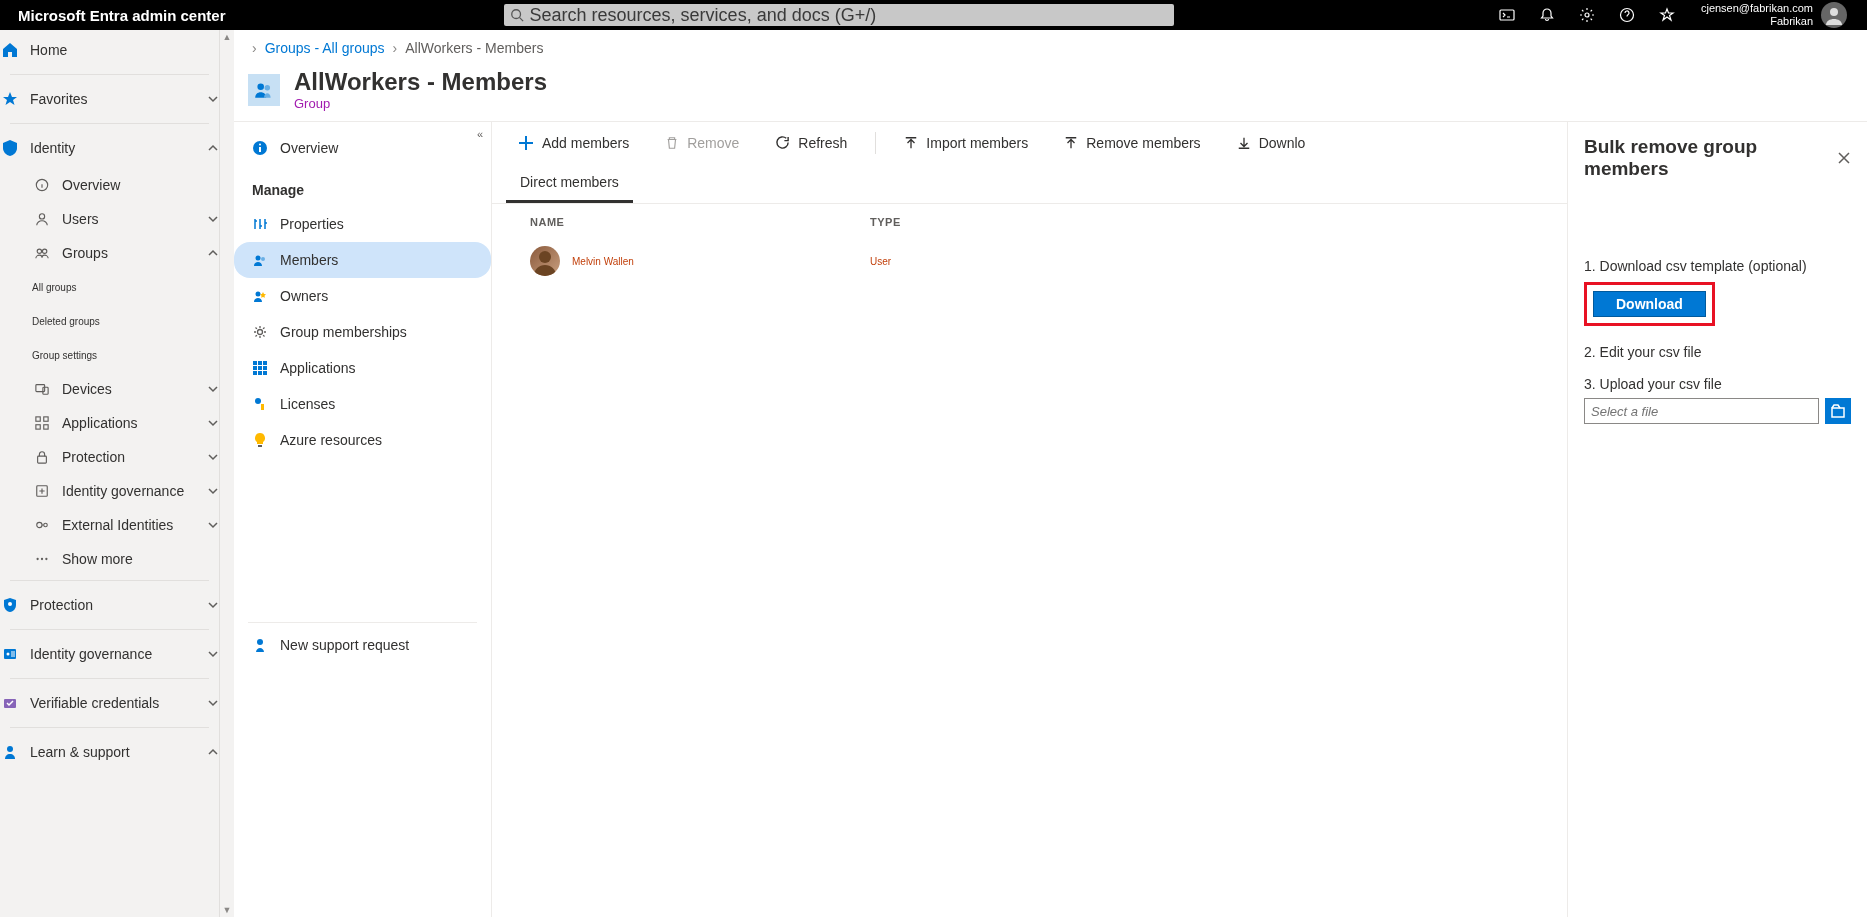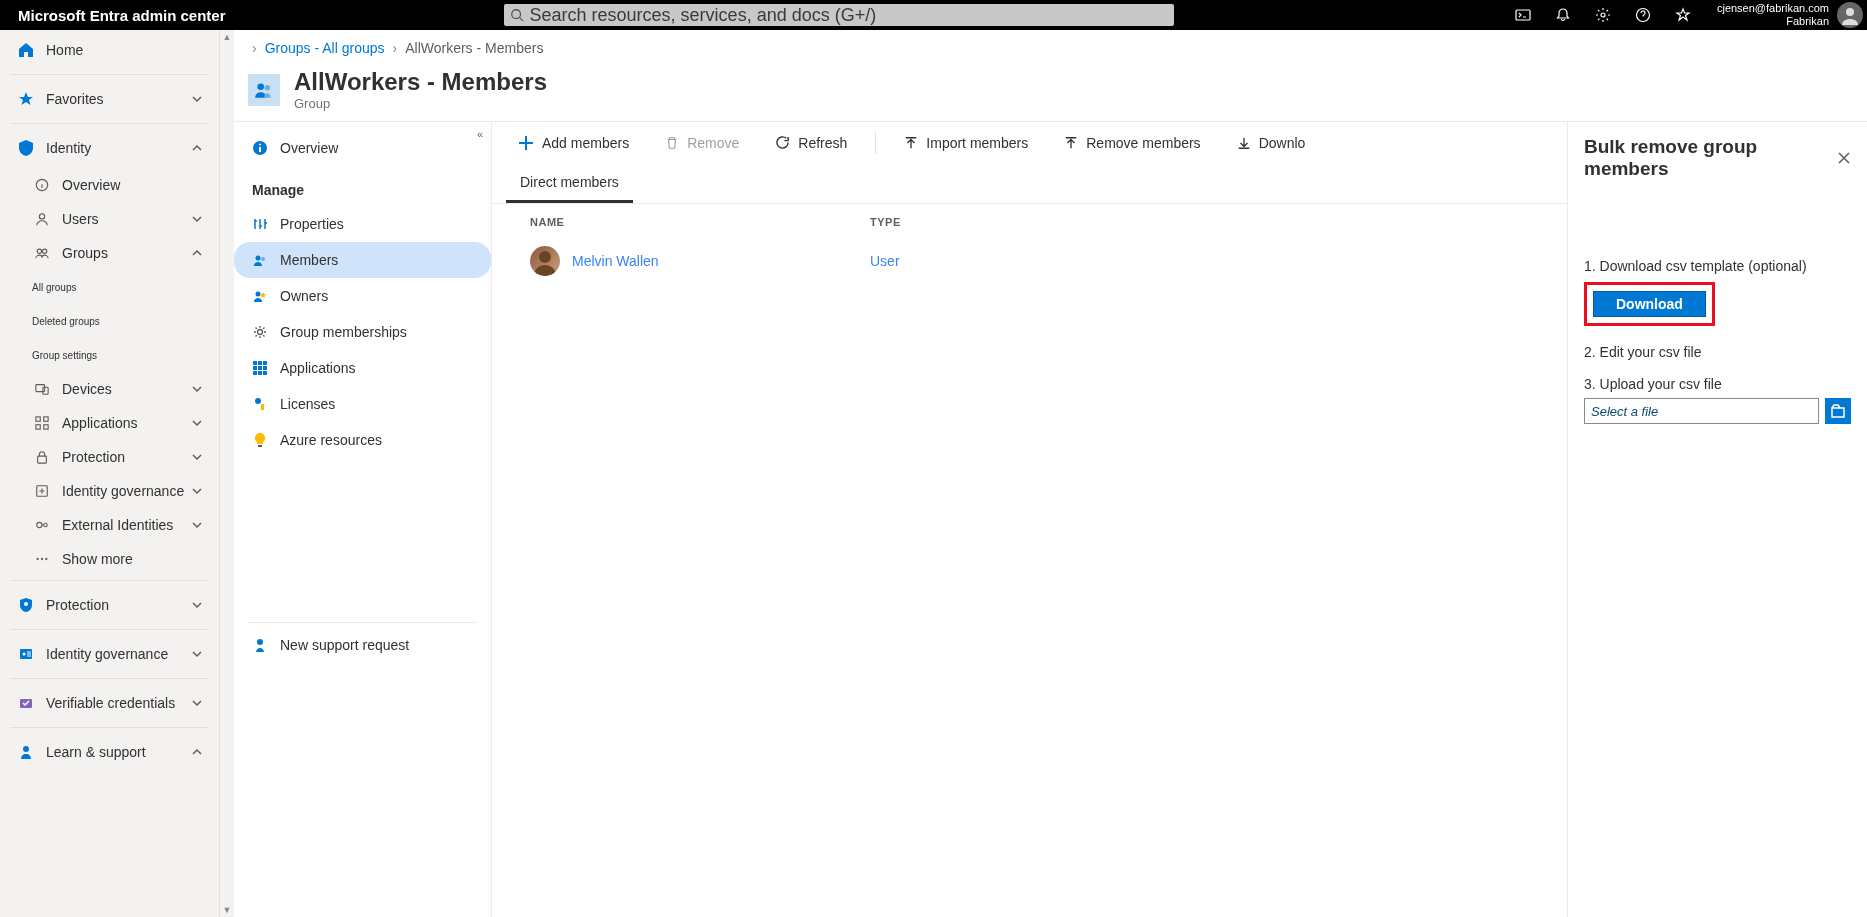--- a/index.html
+++ b/index.html
@@ -6,48 +6,48 @@
   body { width: 1867px; height: 917px; overflow: hidden; background: #fff; position: relative; }
 
   
   .topbar { background: #000; height: 30px; display: flex; align-items: center; color: #fff; font-size: 14px; }
   .topbar .brand { padding: 0 18px; font-size: 15px; font-weight: 600; }
   .topbar .search { margin-left: 260px; width: 670px; background: #c8c8c8; height: 22px; border-radius: 2px; display: flex; align-items: center; padding: 0 6px; color: #555; }
   .topbar .search svg { margin-right: 6px; }
   .topbar .search span { font-size: 18px; color: #3a3a3a; }
   .topbar .topicons { margin-left: auto; display: flex; align-items: center; gap: 8px; padding-right: 0; }
   .topbar .topicons .ticon { width: 32px; height: 30px; display: flex; align-items: center; justify-content: center; cursor: pointer; }
-  .topbar .account { display: flex; align-items: center; gap: 8px; padding: 0 4px 0 10px; }
+  .topbar .account { display: flex; align-items: center; gap: 8px; padding: 0 20px 0 10px; }
   .topbar .account .acc-text { text-align: right; font-size: 11px; line-height: 13px; }
   .topbar .account .avatar { width: 26px; height: 26px; border-radius: 50%; background: #666; display:flex; align-items:center; justify-content:center;}
   .topbar .account .avatar svg { fill:#ddd;}
 
   
   .leftnav { position: absolute; left: 0; top: 30px; width: 220px; height: 887px; background: #f3f2f1; border-right: 1px solid #e1dfdd; overflow-y: auto; }
-  .leftnav .navitem { display: flex; align-items: center; height: 40px; padding: 0 16px; font-size: 14px; color: #323130; cursor: pointer; position: relative; }
+  .leftnav .navitem { display: flex; align-items: center; height: 40px; padding: 0 0; font-size: 14px; color: #323130; cursor: pointer; position: relative; }
   .leftnav .navitem .nicon { width:20px; margin-right:10px; display:flex; align-items:center; justify-content:center;}
   .leftnav .navitem .chev { margin-left:auto; color:#605e5c;}
   .leftnav .navitem.sub { padding-left: 32px; font-size: 14px; height: 34px; }
   .leftnav .navitem.subsub { padding-left: 32px; font-size: 10px; height: 34px; }
   .leftnav hr { border:none; border-top:1px solid #e1dfdd; margin: 4px 10px;}
 
   
   .scrollstrip { position:absolute; left:220px; top:30px; width:14px; height:887px; background:#f3f2f1; }
   .scrollstrip .arrow { height:14px; display:flex; align-items:center; justify-content:center; color:#8a8886; font-size:9px;}
 
   
   .content { position:absolute; left:234px; top:30px; right:0; height:887px; background:#fff; }
   .breadcrumb { height:36px; display:flex; align-items:center; padding:0 10px; font-size:14px; color:#605e5c; }
   .breadcrumb .sep { margin:0 8px; color:#8a8886;}
   .breadcrumb a { color:#0078d4; cursor:pointer; }
 
   .pagehead { display:flex; align-items:center; padding: 2px 14px 10px; gap:14px; border-bottom:1px solid #edebe9;}
   .pagehead .groupicon { width:32px; height:32px; background:#c7e0f4; display:flex; align-items:center; justify-content:center; }
   .pagehead .titles .title { font-size:24px; font-weight:600; color:#323130;}
-  .pagehead .titles .sub { font-size:13px; color:#737373;}
+  .pagehead .titles .sub { font-size:13px; color:#a21caf;}
 
   
   .innerwrap { display:flex; height: calc(100% - 90px); }
   .detailnav { width:258px; border-right:1px solid #edebe9; padding-top:8px; position:relative;}
   .detailnav .collapse { position:absolute; right:8px; top:6px; color:#605e5c; font-size:11px; cursor:pointer;}
   .detailnav .ditem { display:flex; align-items:center; height:36px; padding:0 18px; font-size:14px; color:#323130; cursor:pointer; gap:12px;}
   .detailnav .ditem.active { background:#cfe4fa;border-radius:16px; }
   .detailnav .dhead { font-size:14px; font-weight:600; color:#323130; padding:16px 18px 8px; }
   .detailnav hr { border:none; border-top:1px solid #edebe9; margin:4px 14px;}
 
@@ -56,34 +56,34 @@
   .toolbar .tbtn { display:flex; align-items:center; gap:8px; padding:0 12px; height:32px; font-size:14px; color:#323130; cursor:pointer;}
   .toolbar .tbtn.disabled { color:#a19f9d; cursor:default;}
   .toolbar .tbtn .ticon { display:flex; align-items:center; }
   .toolbar .divider { width:1px; height:22px; background:#e1dfdd; margin:0 4px;}
   .tabs { display:flex; padding:0 14px; border-bottom:1px solid #edebe9;}
   .tabs .tab { padding:10px 14px; font-size:14px; color:#323130; cursor:pointer; border-bottom:3px solid transparent;}
   .tabs .tab.active { border-bottom-color:#323130; font-weight:400;}
   .table { padding:0 14px;}
   .table .thead { display:flex; padding:12px 24px 10px; font-size:11px; font-weight:600; color:#605e5c; letter-spacing:0.5px;}
   .table .thead .col-name { width:340px;}
-  .table .trow { display:flex; align-items:center; padding:8px 24px; font-size:14px; color:#3b82f6;}
+  .table .trow { display:flex; align-items:center; padding:8px 24px; font-size:10px; color:#c2410c;}
   .table .trow .col-name { width:340px; display:flex; align-items:center; gap:12px;}
   .table .trow .avatar { width:30px; height:30px; border-radius:50%; background:linear-gradient(135deg,#8a5a3c,#c99f7f); display:flex; align-items:center; justify-content:center; overflow:hidden;}
 
   
   .sidepanel { position:absolute; right:0; top:0; width:300px; height:100%; background:#fff; border-left:1px solid #edebe9; padding:14px 16px;}
   .sidepanel .sphead { display:flex; align-items:center; justify-content:space-between;}
   .sidepanel .sphead .sptitle { font-size:19px; font-weight:600; color:#323130;}
   .sidepanel .sphead .close { color:#605e5c; cursor:pointer; font-size:15px;}
   .sidepanel .step { font-size:14px; color:#323130; margin-top:28px;}
   .sidepanel .dlwrap { border:3px solid #e81123; padding:6px; display:inline-block; margin-top:8px;}
   .sidepanel .dlbtn { background:#0078d4; color:#fff; border:1px solid #005a9e; font-size:14px; font-weight:600; padding:4px 22px; cursor:pointer;}
   .sidepanel .filerow { display:flex; gap:6px; margin-top:6px; align-items:center;}
-  .sidepanel .fileinput { flex:1; border:1px solid #8a8886; height:26px; padding:0 6px; font-style:italic; color:#0c4a6e; font-size:13px; display:flex; align-items:center;}
+  .sidepanel .fileinput { flex:1; border:1px solid #8a8886; height:26px; padding:0 6px; font-style:italic; color:#737373; font-size:13px; display:flex; align-items:center;}
   .sidepanel .filebtn { width:26px; height:26px; background:#0078d4; display:flex; align-items:center; justify-content:center; cursor:pointer;}
 
   svg { display:block; }
 </style>
 </head>
 <body>
 
 <div class="topbar">
   <div class="brand">Microsoft Entra admin center</div>
   <div class="search">

